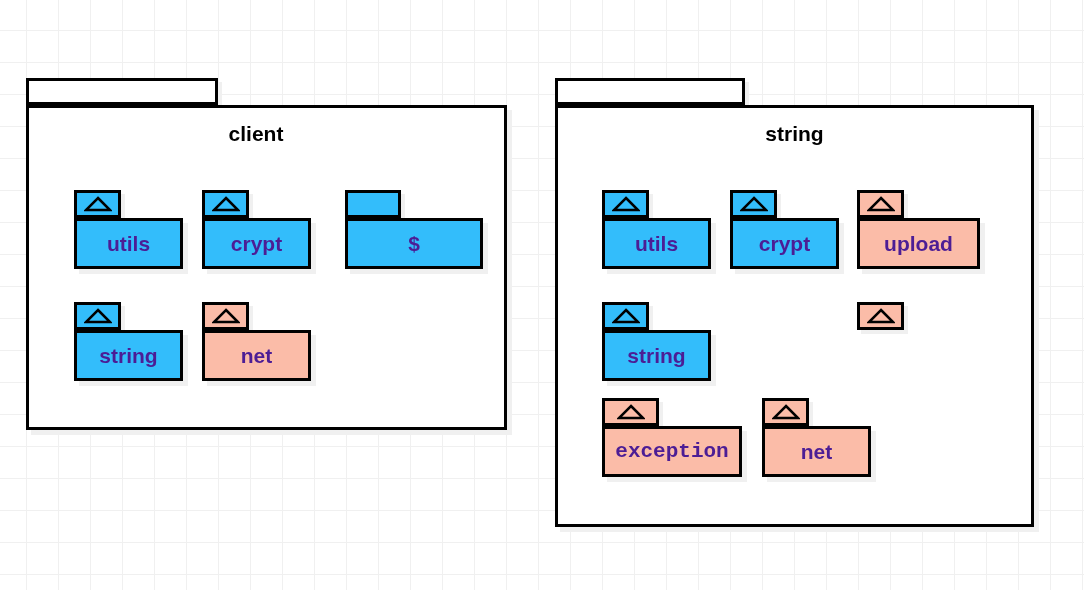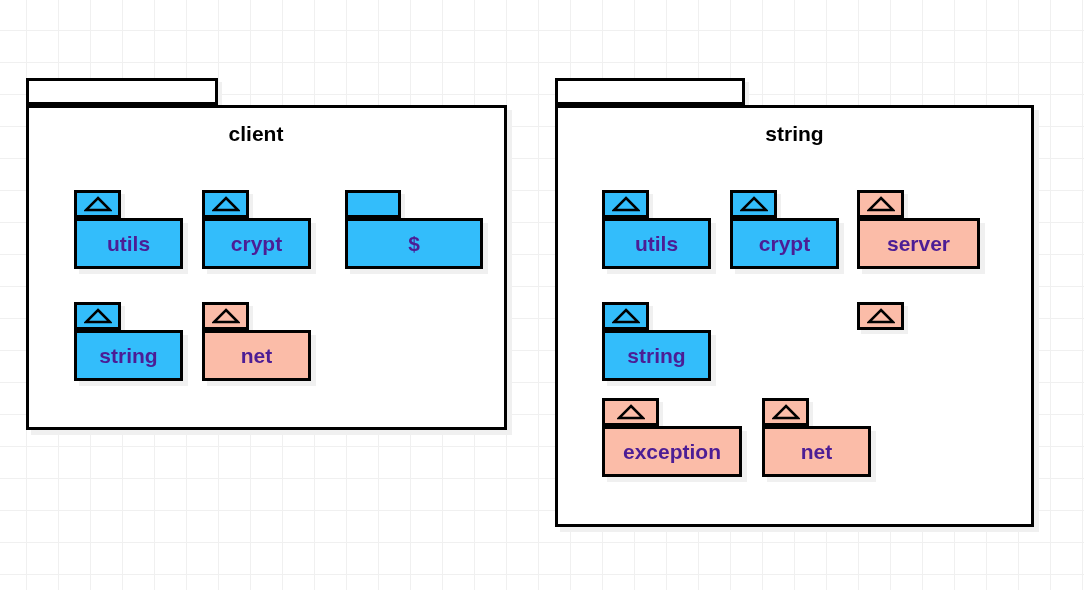--- a/index.html
+++ b/index.html
@@ -174,41 +174,41 @@
           <span class="node-label">crypt</span>
         </div>
       </div>
       <div class="node" style="left: 857px; top: 190px; width: 123px; height: 79px;">
         <div class="node-tab" style="width: 47px; height: 28px; background: rgb(251, 188, 168); border-color: rgb(0, 0, 0);">
           <svg width="28" height="16" viewBox="0 0 28 16" class="tri">
             <polygon points="14,2 26,14 2,14" fill="none" stroke="#000000" stroke-width="2.5" stroke-linejoin="miter"></polygon>
           </svg>
         </div>
         <div class="node-body" style="top: 28px; width: 123px; height: 51px; background: rgb(251, 188, 168); border-color: rgb(0, 0, 0);">
-          <span class="node-label">server</span>
+          <span class="node-label">upload</span>
         </div>
       </div>
       <div class="node" style="left: 602px; top: 302px; width: 109px; height: 79px;">
         <div class="node-tab" style="width: 47px; height: 28px; background: rgb(51, 189, 251); border-color: rgb(0, 0, 0);">
           <svg width="28" height="16" viewBox="0 0 28 16" class="tri">
             <polygon points="14,2 26,14 2,14" fill="none" stroke="#000000" stroke-width="2.5" stroke-linejoin="miter"></polygon>
           </svg>
         </div>
         <div class="node-body" style="top: 28px; width: 109px; height: 51px; background: rgb(51, 189, 251); border-color: rgb(0, 0, 0);">
           <span class="node-label">string</span>
         </div>
       </div>
       <div class="node" style="left: 857px; top: 302px; width: 109px; height: 79px;">
         <div class="node-tab" style="width: 47px; height: 28px; background: rgb(251, 188, 168); border-color: rgb(0, 0, 0);">
           <svg width="28" height="16" viewBox="0 0 28 16" class="tri">
             <polygon points="14,2 26,14 2,14" fill="none" stroke="#000000" stroke-width="2.5" stroke-linejoin="miter"></polygon>
           </svg>
         </div>
       </div>
-      <div class="node" style="left: 602px; top: 398px; width: 140px; height: 79px;">
+      <div class="node" style="left: 602px; top: 398px; width: 140px; height: 79px; font-family: Liberation Mono, monospace;">
         <div class="node-tab" style="width: 57px; height: 28px; background: rgb(251, 188, 168); border-color: rgb(0, 0, 0);">
           <svg width="28" height="16" viewBox="0 0 28 16" class="tri">
             <polygon points="14,2 26,14 2,14" fill="none" stroke="#000000" stroke-width="2.5" stroke-linejoin="miter"></polygon>
           </svg>
         </div>
         <div class="node-body" style="top: 28px; width: 140px; height: 51px; background: rgb(251, 188, 168); border-color: rgb(0, 0, 0);">
           <span class="node-label">exception</span>
         </div>
       </div>
       <div class="node" style="left: 762px; top: 398px; width: 109px; height: 79px;">

